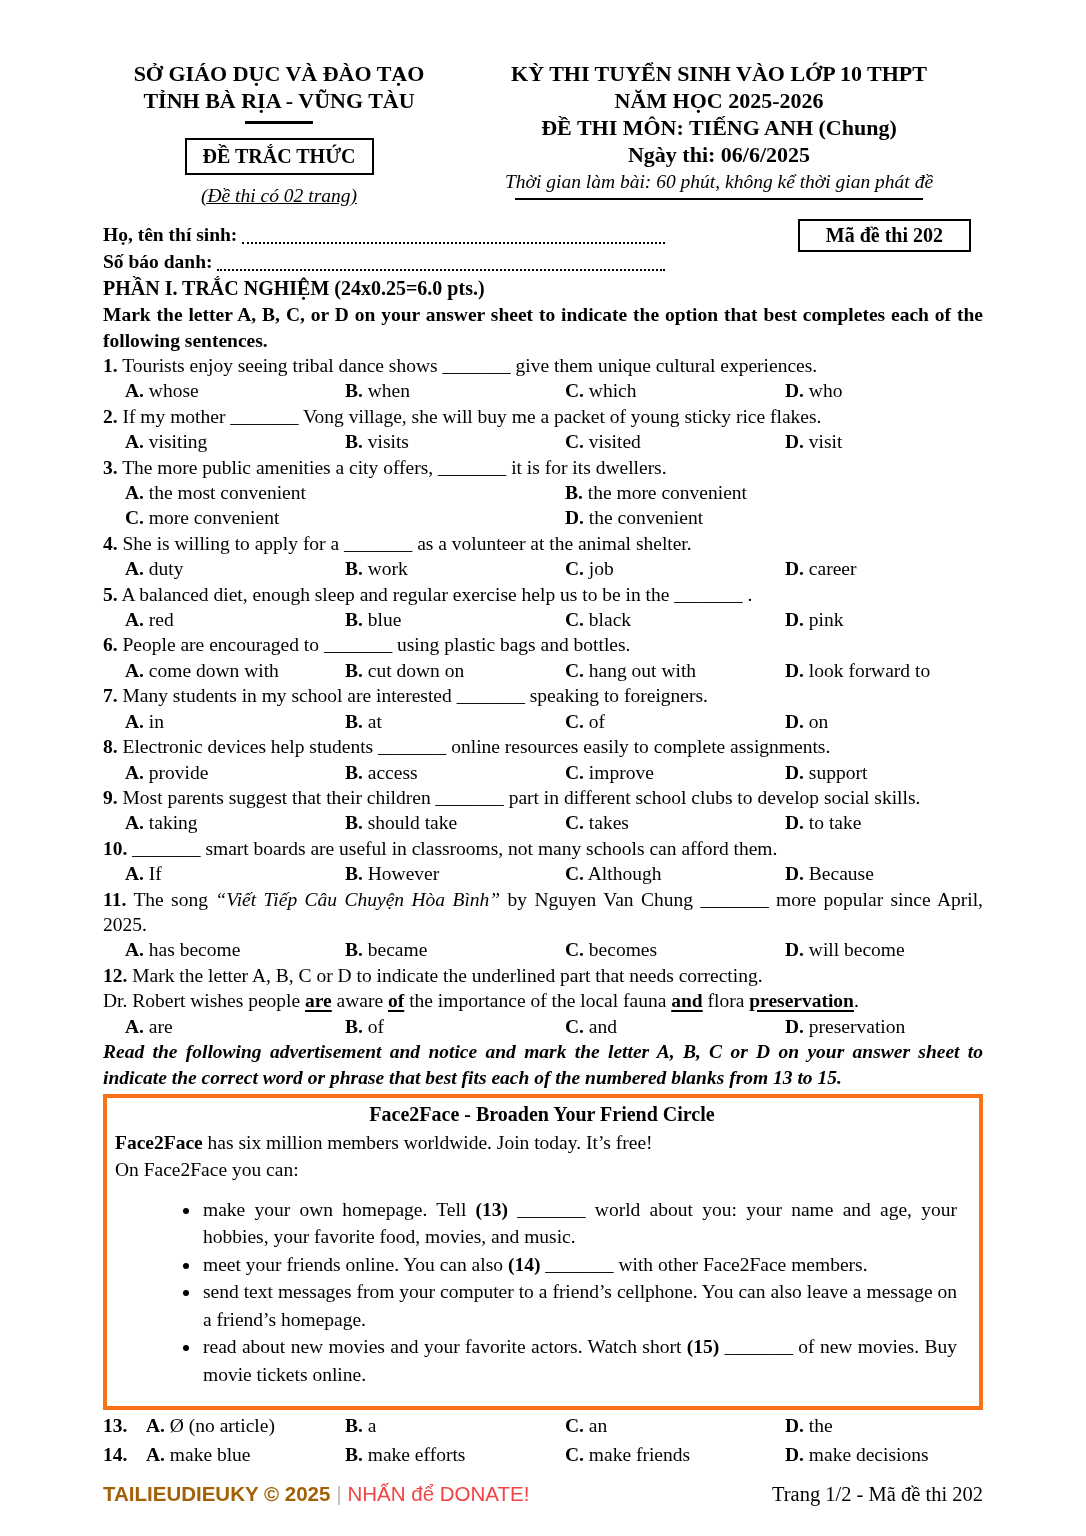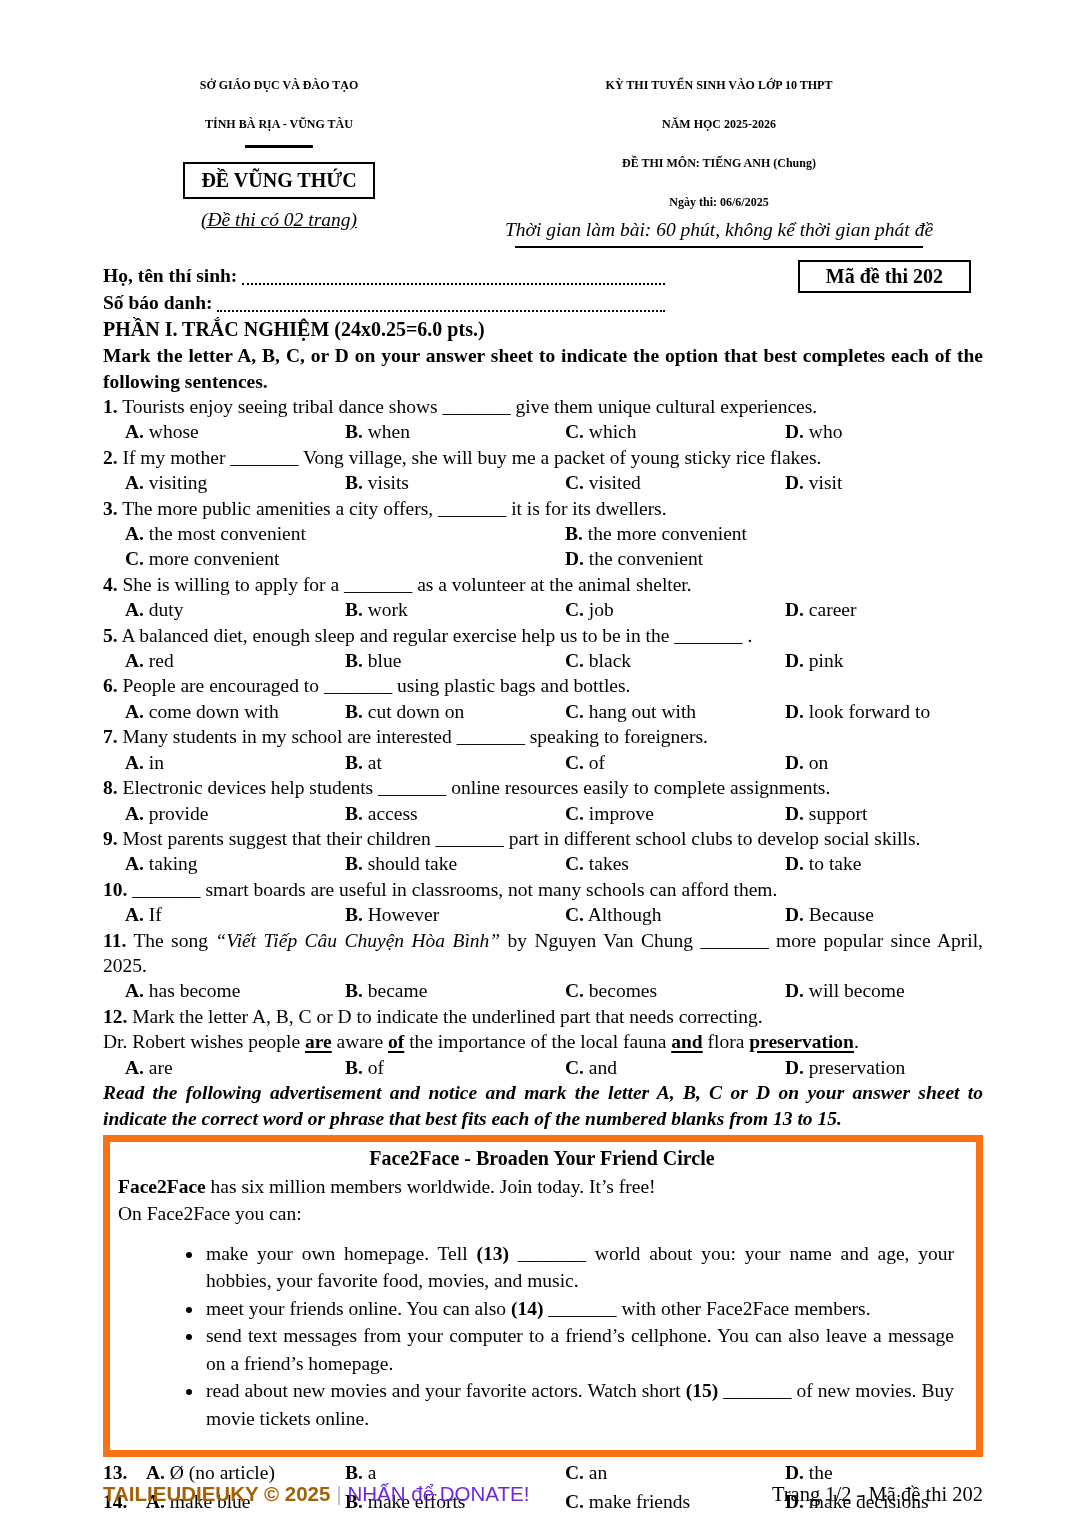--- a/index.html
+++ b/index.html
@@ -6,21 +6,21 @@
   .page {
     width:1086px; height:1536px; box-sizing:border-box; position:relative;
     background:#fff; color:#000; overflow:hidden;
     padding:60px 103px 0 103px;
     font-family:"Liberation Serif", serif; font-size:19.5px;
   }
   
   .header { display:flex; }
   .h-left { width:352px; text-align:center; }
   .h-right { flex:1; text-align:center; }
-  .bold-line { font-weight:bold; font-size:12px; line-height:27px;margin-top:12px; }
+  .bold-line { font-weight:bold; font-size:22px; line-height:27px; }
   .h-rule { width:68px; height:3px; background:#000; margin:7px auto 14px; }
   .h-box { display:inline-block; border:2px solid #000; padding:5px 16px; font-weight:bold; font-size:20px; }
   .h-note { font-style:italic; font-size:19.5px; margin-top:10px;text-decoration:underline; }
   .h-time { font-style:italic; font-size:19.5px; line-height:27px; }
   .h-underline { width:408px; height:2px; background:#000; margin:3px auto 0; }
   
   .cand { position:relative; margin-top:14px; }
   .cand-row { display:flex; width:562px; align-items:flex-end; line-height:27px; }
   .cand-label { font-weight:bold; white-space:nowrap; }
   .leader { flex:1; border-bottom:2.5px dotted #000; margin:0 0 4px 5px; }
@@ -33,45 +33,45 @@
   .instr { font-weight:bold; text-align:justify; line-height:25.5px; }
   .read-instr { font-weight:bold; font-style:italic; text-align:justify; line-height:26px; }
   
   .q-line { line-height:25.4px; text-align:justify; }
   .q-num { font-weight:bold; }
   .opts { display:grid; grid-template-columns:220px 220px 220px auto; margin-left:22px; line-height:25.4px; }
   .opts-2col { grid-template-columns:440px auto; }
   .opt b { font-weight:bold; }
   .u { font-weight:bold; text-decoration:underline; text-decoration-thickness:2px; text-underline-offset:3px; }
   
-  .notice-box { border:7px solid #f97316; margin-top:3px; padding:2px 10px 6px 8px; }
+  .notice-box { border:4px solid #f97316; margin-top:3px; padding:2px 10px 6px 8px; }
   .notice-title { text-align:center; font-weight:bold; font-size:20px; line-height:29px; }
   .notice-line { line-height:27.5px; }
   ul.notice-list { margin:12px; padding-left:74px; }
   ul.notice-list li { line-height:27.5px; text-align:justify; padding-left:2px; }
   
   .opts-q { display:grid; grid-template-columns:43px 199px 220px 220px auto; line-height:26px; margin-top:3px; }
   
   .footer { position:absolute; left:103px; right:103px; bottom:30px; display:flex; justify-content:space-between; align-items:baseline; }
   .brand { font-family:"Liberation Sans", sans-serif; font-weight:bold; font-size:20.5px; color:#a16207; }
   .sep { color:#b5b5b5; padding:0 6px; font-family:"Liberation Sans", sans-serif; }
-  .donate { color:#6d28d9; font-family:"Liberation Sans", sans-serif; font-size:20.5px; text-decoration:none; }
+  .donate { color:#ef4444; font-family:"Liberation Sans", sans-serif; font-size:20.5px; text-decoration:none; }
   .page-num { font-size:20.5px; }
 </style>
 </head>
 <body>
 
 <div class="page">
 
   <div class="header">
     <div class="h-left">
       <div class="bold-line">SỞ GIÁO DỤC VÀ ĐÀO TẠO</div>
       <div class="bold-line">TỈNH BÀ RỊA - VŨNG TÀU</div>
       <div class="h-rule"></div>
-      <div><span class="h-box">ĐỀ VŨNG THỨC</span></div>
+      <div><span class="h-box">ĐỀ TRẮC THỨC</span></div>
       <div class="h-note">(Đề thi có 02 trang)</div>
     </div>
     <div class="h-right">
       <div class="bold-line">KỲ THI TUYỂN SINH VÀO LỚP 10 THPT</div>
       <div class="bold-line">NĂM HỌC 2025-2026</div>
       <div class="bold-line">ĐỀ THI MÔN: TIẾNG ANH (Chung)</div>
       <div class="bold-line">Ngày thi: 06/6/2025</div>
       <div class="h-time">Thời gian làm bài: 60 phút, không kể thời gian phát đề</div>
       <div class="h-underline"></div>
     </div>

